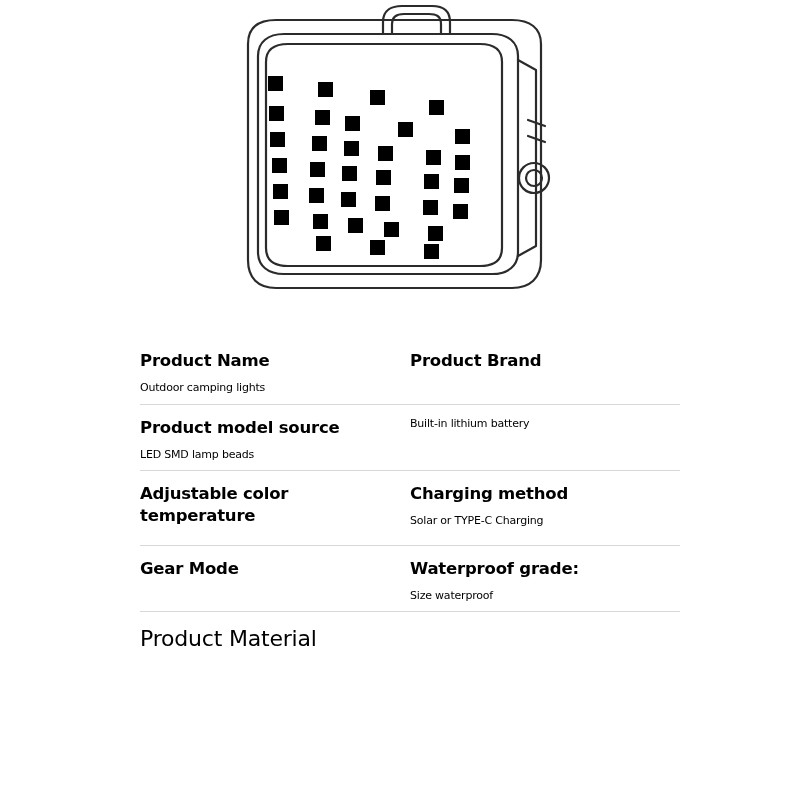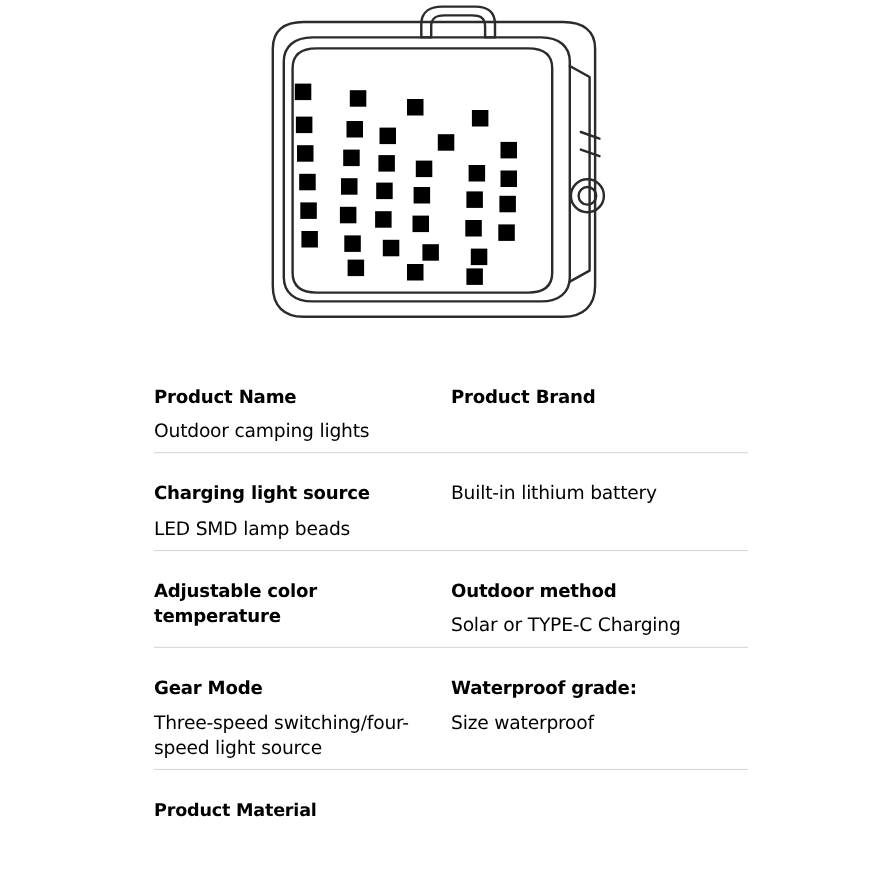--- a/index.html
+++ b/index.html
@@ -38,46 +38,46 @@
   .specs {
     position: absolute;
     left: 140px;
     top: 350px;
     width: 540px;
   }
   .spec-row {
     display: flex;
     border-bottom: 1px solid #d8d8d8;
     padding-bottom: 8px;
-    margin-bottom: 26px;
+    margin-bottom: 12px;
   }
   .spec-row.last {
     border-bottom: none;
   }
   .spec-col {
     width: 50%;
     box-sizing: border-box;
     padding-right: 10px;
   }
   .spec-label {
     font-weight: bold;
     font-size: 16.5px;
     line-height: 1.35;
     margin-bottom: 9px;
     letter-spacing: -0.2px;
   }
   .spec-value {
     font-weight: normal;
-    font-size: 17px;
+    font-size: 11px;
     line-height: 1.3;
     letter-spacing: -0.2px;
   }
   .spec-row.plain .spec-label {
-    font-weight: bold;
-    font-size: 16px;
+    font-weight: normal;
+    font-size: 22px;
   }
   .spec-value.small {
     font-size: 14px;
   }
 </style>
 </head>
 <body>
 
 <div class="page">
 
@@ -154,42 +154,41 @@
         <div class="spec-label">Product Name</div>
         <div class="spec-value">Outdoor camping lights</div>
       </div>
       <div class="spec-col">
         <div class="spec-label">Product Brand</div>
       </div>
     </div>
 
     <div class="spec-row">
       <div class="spec-col">
-        <div class="spec-label">Charging light source</div>
+        <div class="spec-label">Product model source</div>
         <div class="spec-value">LED SMD lamp beads</div>
       </div>
       <div class="spec-col">
         <div class="spec-value">Built-in lithium battery</div>
       </div>
     </div>
 
     <div class="spec-row">
       <div class="spec-col">
         <div class="spec-label">Adjustable color temperature</div>
       </div>
       <div class="spec-col">
-        <div class="spec-label">Outdoor method</div>
+        <div class="spec-label">Charging method</div>
         <div class="spec-value">Solar or TYPE-C Charging</div>
       </div>
     </div>
 
     <div class="spec-row">
       <div class="spec-col">
         <div class="spec-label">Gear Mode</div>
-        <div class="spec-value">Three-speed switching/four-speed light source</div>
       </div>
       <div class="spec-col">
         <div class="spec-label">Waterproof grade:</div>
         <div class="spec-value">Size waterproof</div>
       </div>
     </div>
 
     <div class="spec-row plain last">
       <div class="spec-col">
         <div class="spec-label">Product Material</div>

